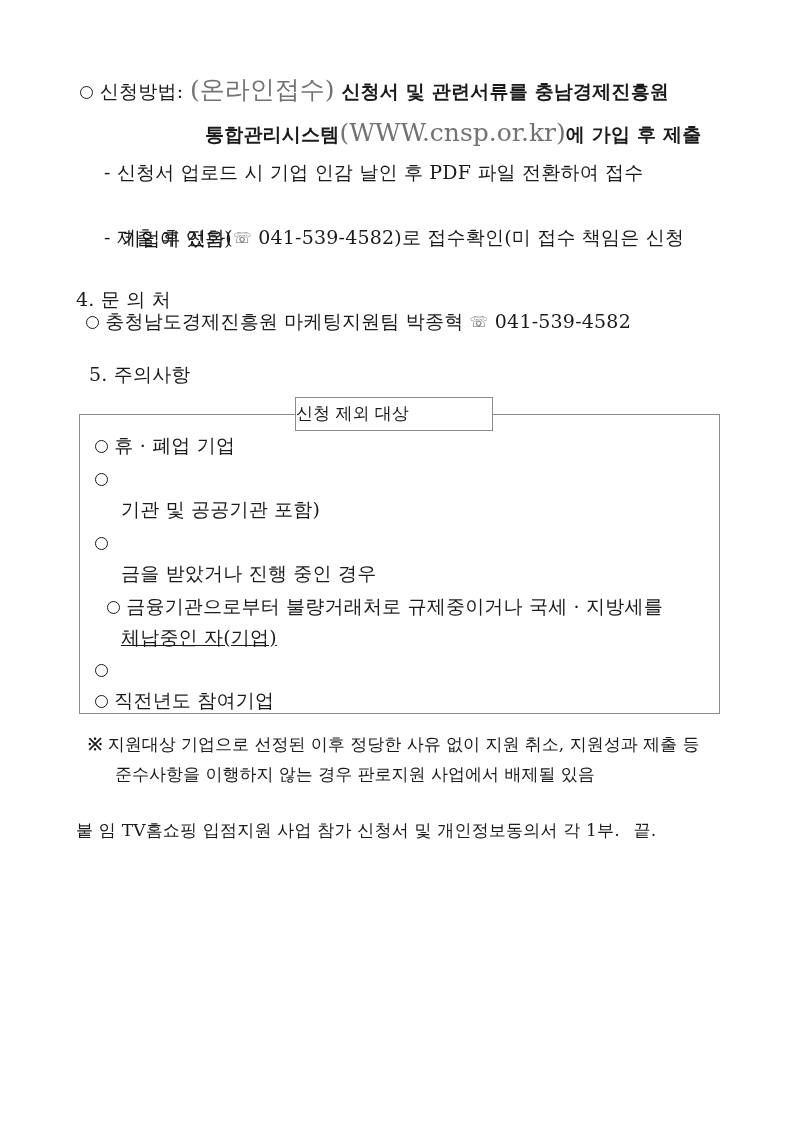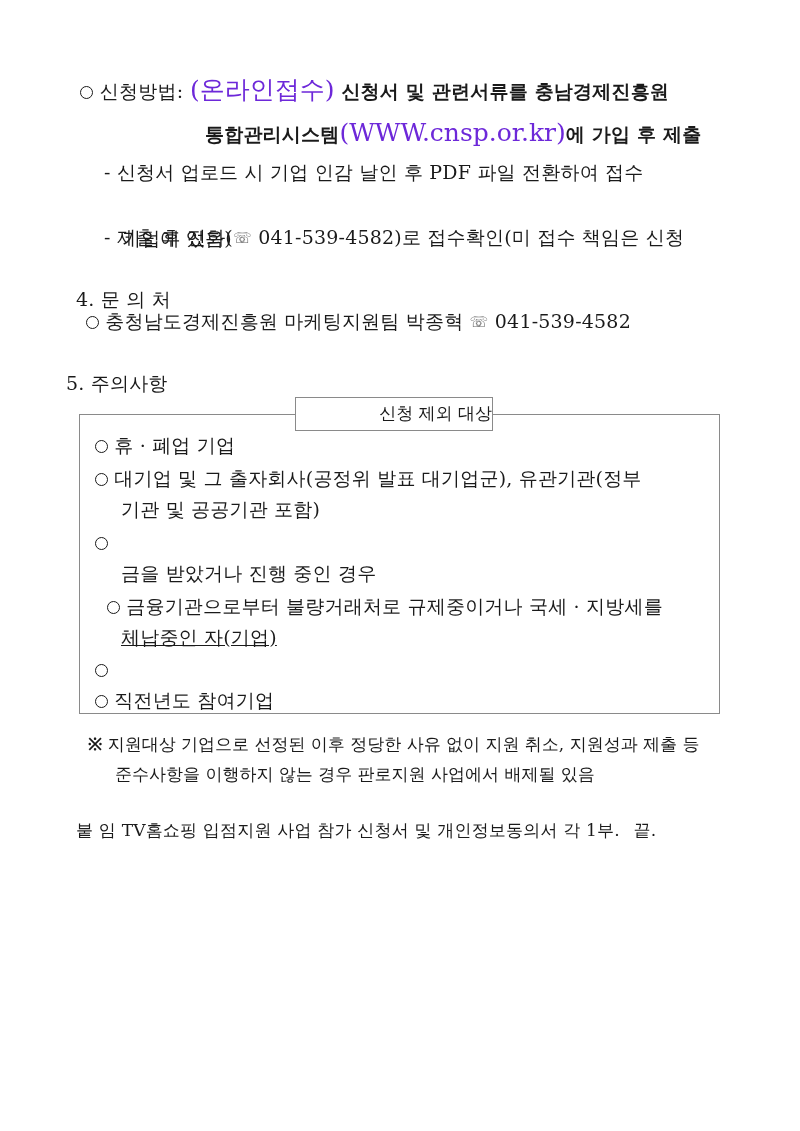--- a/index.html
+++ b/index.html
@@ -15,21 +15,21 @@
       font-family: "DejaVu Serif", "Liberation Serif", serif;
       color: #1a1a1a;
     }
     .abs { position: absolute; white-space: nowrap; }
     .t {
       font-size: 19px;
       line-height: 24px;
       letter-spacing: 0.2px;
     }
     .bold { font-weight: bold; }
-    .red { color: #6d28d9; font-weight: normal; }
+    .red { color: #737373; font-weight: normal; }
     .red-big { font-size: 25px; letter-spacing: 0; }
     .circ {
       display: inline-block;
       width: 13px;
       height: 13px;
       border: 1.6px solid #1a1a1a;
       border-radius: 50%;
       vertical-align: -1px;
       box-sizing: border-box;
     }
@@ -53,21 +53,21 @@
       left: 295px;
       top: 397px;
       width: 198px;
       height: 34px;
       border: 1.5px solid #8a8a8a;
       background: #ffffff;
       box-sizing: border-box;
       font-family: "DejaVu Sans", "Liberation Sans", sans-serif;
       font-size: 17px;
       line-height: 31px;
-      text-align: right;
+      text-align: left;
     }
   </style>
 </head>
 <body>
 
 <div class="abs t bold" style="left:80px; top:78px;">
   <span class="circ"></span>
   <span style="font-weight:normal;">신청방법:</span>
   <span class="red red-big">(온라인접수)</span>
   <span>신청서 및 관련서류를 충남경제진흥원</span>
@@ -92,33 +92,32 @@
 
 <div class="abs t" style="left:76px; top:287px;">4. 문 의 처</div>
 
 <div class="abs t" style="left:86px; top:309px;">
   <span class="circ"></span>
   <span>충청남도경제진흥원 마케팅지원팀 박종혁</span>
   <span class="phone">☏</span>
   <span>041-539-4582</span>
 </div>
 
-<div class="abs t" style="left:66px; top:362px;margin-top:9px;">5. 주의사항</div>
+<div class="abs t" style="left:89px; top:362px;">5. 주의사항</div>
 
 <div class="box"></div>
 <div class="box-title">신청 제외 대상</div>
 
 <div class="abs t" style="left:95px; top:433px;">
   <span class="circ"></span>
   <span>휴 · 폐업 기업</span>
 </div>
 
 <div class="abs t" style="left:95px; top:466px;">
   <span class="circ"></span>
-  <span>대기업 및 그 출자회사(공정위 발표 대기업군), 유관기관(정부</span>
 </div>
 <div class="abs t" style="left:121px; top:497px;">기관 및 공공기관 포함)</div>
 
 <div class="abs t" style="left:95px; top:530px;">
   <span class="circ"></span>
 </div>
 <div class="abs t" style="left:121px; top:561px;">금을 받았거나 진행 중인 경우</div>
 
 <div class="abs t" style="left:107px; top:594px;">
   <span class="circ"></span>

